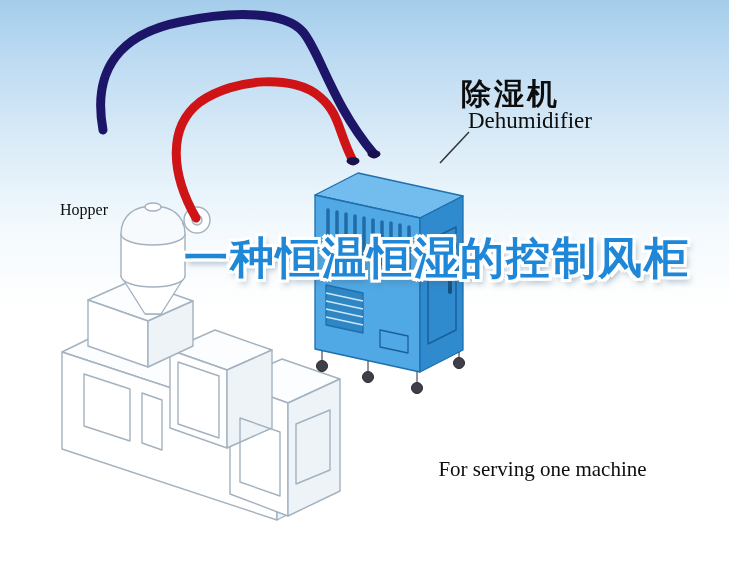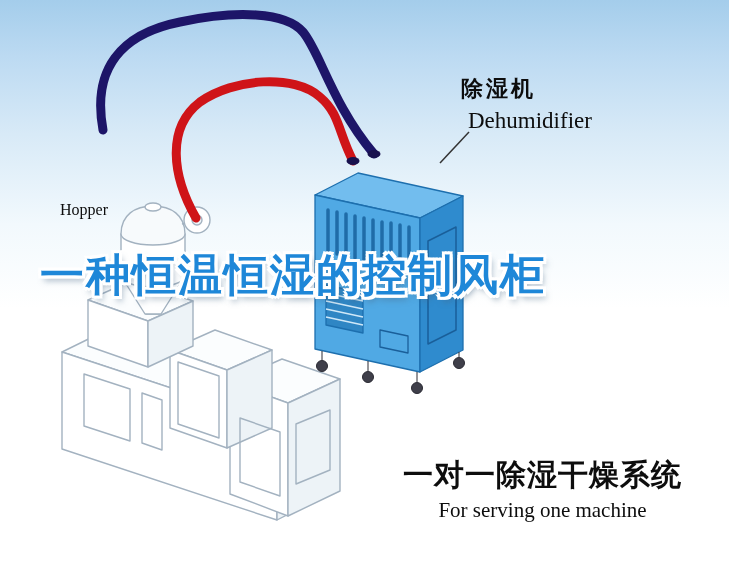--- a/index.html
+++ b/index.html
@@ -6,24 +6,24 @@
   body{width:729px;height:561px;overflow:hidden;font-family:"Liberation Sans",sans-serif;}
   .stage{
     position:relative;width:729px;height:561px;overflow:hidden;
     background:linear-gradient(180deg,#a4cdeb 0%,#bcdaf2 10%,#d8eaf7 24%,#f2f9fd 40%,#ffffff 55%,#ffffff 100%);
   }
   .illu{position:absolute;left:0;top:0;width:729px;height:561px;}
   .zh-label{position:absolute;color:#0d0d0d;font-weight:bold;white-space:nowrap;}
   .en-label{position:absolute;color:#0d0d0d;font-family:"Liberation Serif",serif;white-space:nowrap;}
   .dryer-zh{left:52px;top:170px;font-size:28px;letter-spacing:2px;}
   .dryer-en{left:60px;top:201px;font-size:16px;}
-  .dehum-zh{left:461px;top:74px;font-size:22px;letter-spacing:3px;}
+  .dehum-zh{left:461px;top:74px;font-size:30px;letter-spacing:3px;}
   .dehum-en{left:468px;top:108px;font-size:23px;}
   .title{
-    position:absolute;left:40px;top:250px;width:650px;text-align:left;
+    position:absolute;left:40px;top:233px;width:650px;text-align:right;
     font-size:44px;line-height:50px;font-weight:bold;letter-spacing:2px;
     color:var(--title-blue,#1e87d8);
     text-shadow:
       -3px -3px 0 #fff, 3px -3px 0 #fff, -3px 3px 0 #fff, 3px 3px 0 #fff,
       -3px 0 0 #fff, 3px 0 0 #fff, 0 -3px 0 #fff, 0 3px 0 #fff,
       3px 5px 6px rgba(70,100,130,.55);
   }
   .caption{position:absolute;left:390px;top:455px;width:305px;text-align:center;}
   .caption-zh{font-size:30px;font-weight:bold;color:#0d0d0d;letter-spacing:1px;}
   .caption-en{font-size:21px;color:#0d0d0d;font-family:"Liberation Serif",serif;margin-top:2px;}
@@ -138,17 +138,16 @@
   <div class="en-label dryer-en">Hopper</div>
 
   <div class="zh-label dehum-zh">除湿机</div>
   <div class="en-label dehum-en">Dehumidifier</div>
 
   <div class="title">
     <div>一种恒温恒湿的控制风柜</div>
   </div>
 
   <div class="caption">
-    <div class="caption-zh">一对一除湿干燥系统</div>
     <div class="caption-en">For serving one machine</div>
   </div>
 
 </div>
 
 </body></html>

